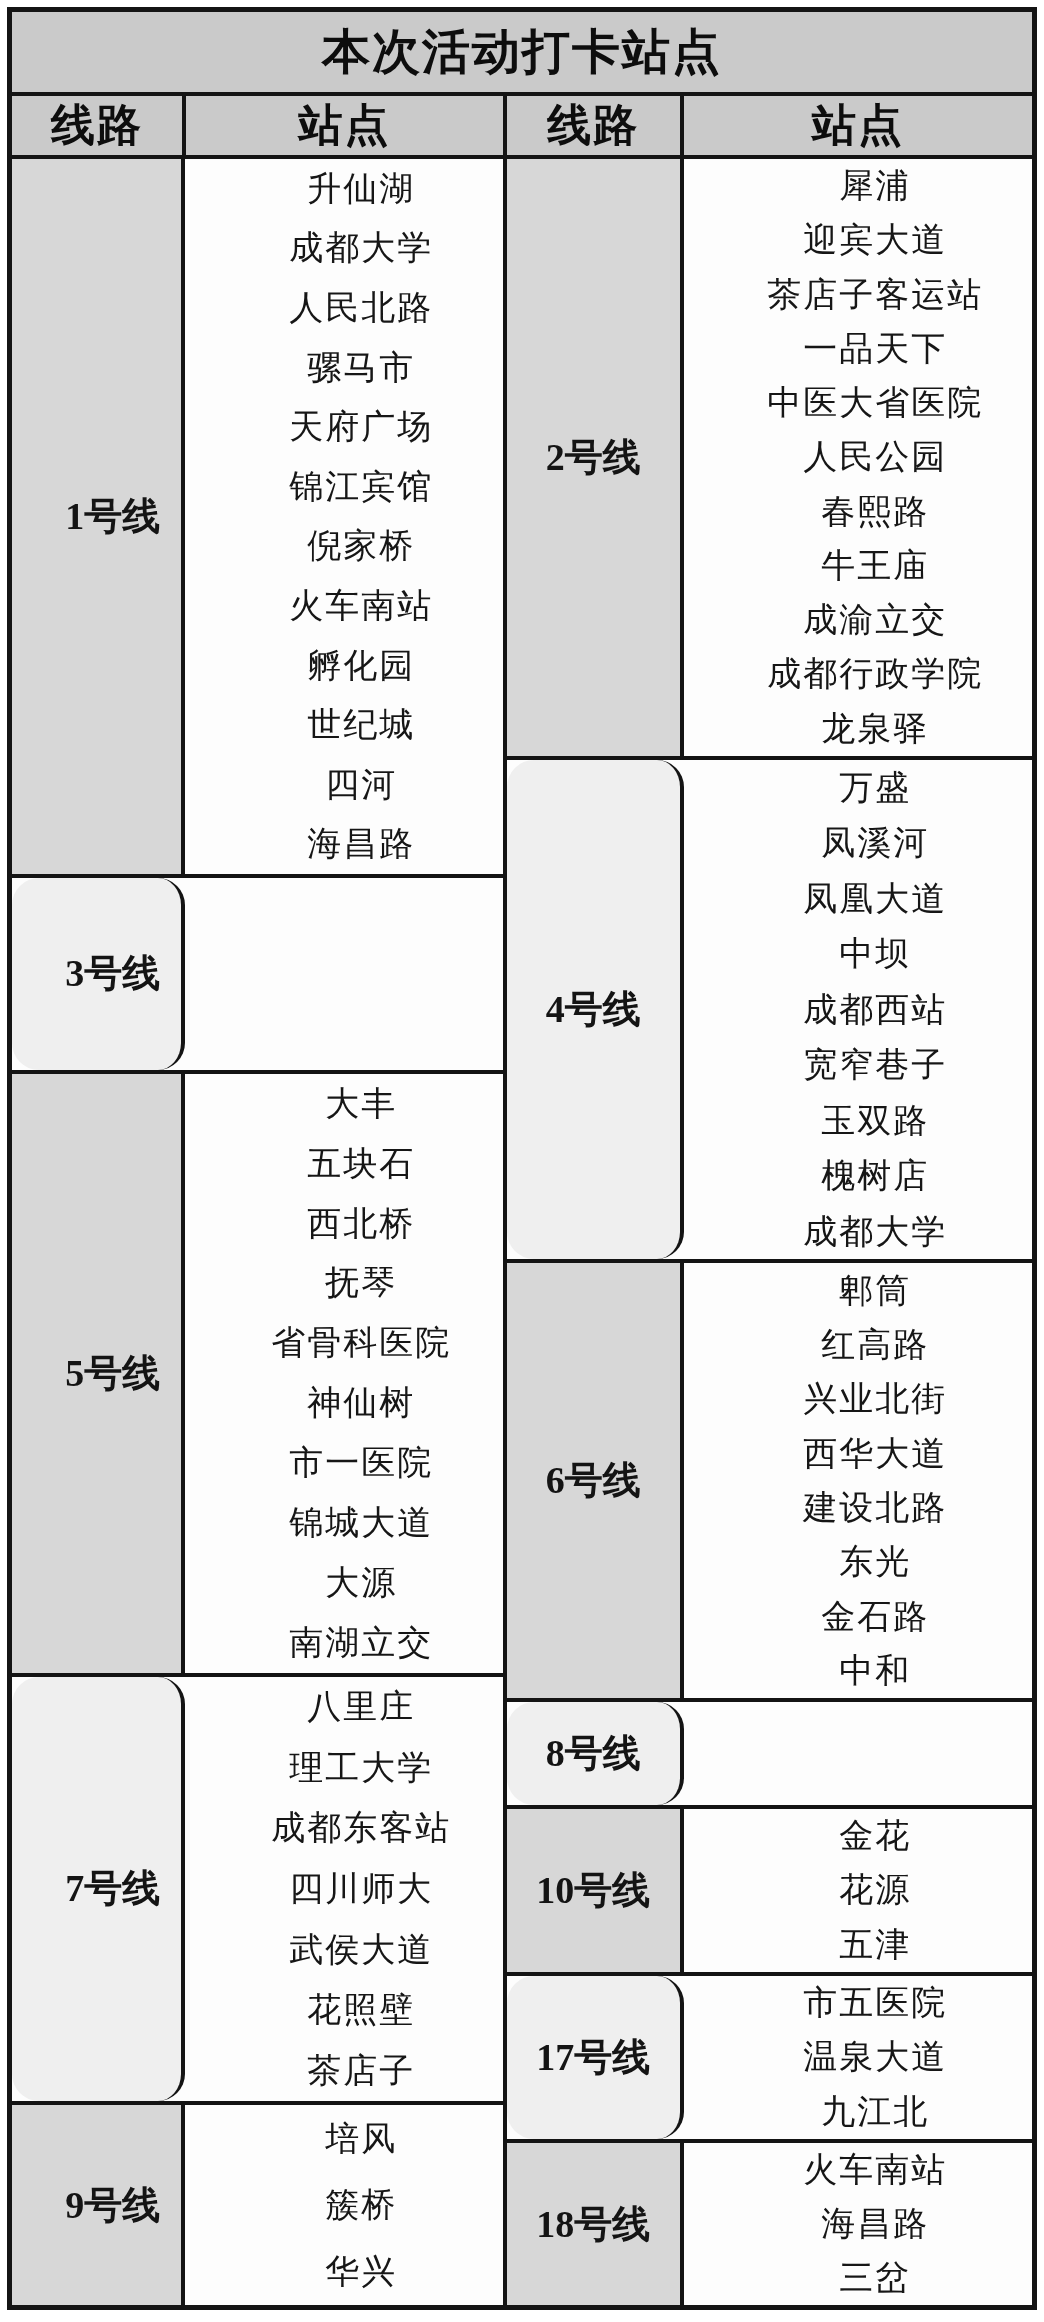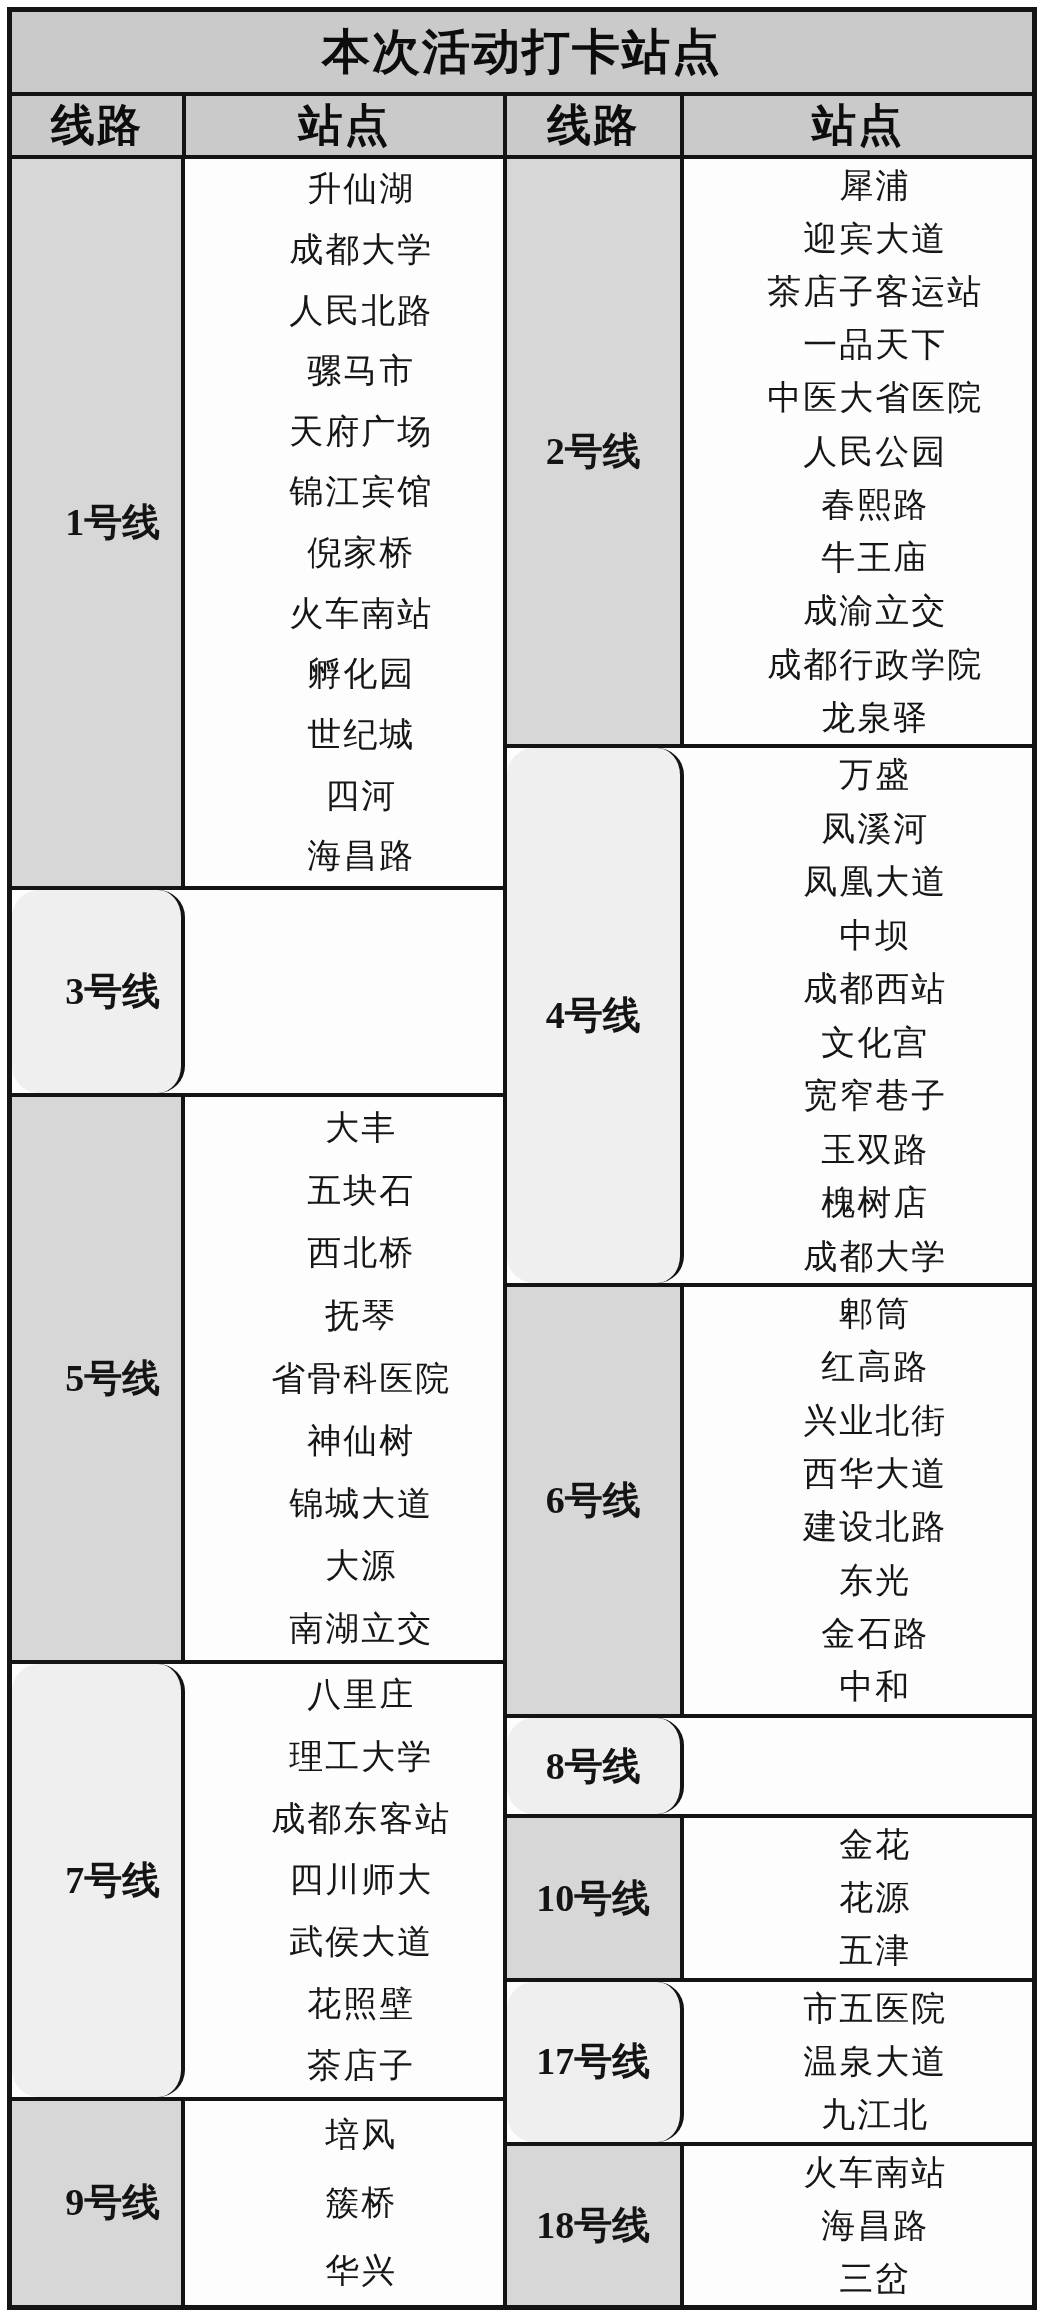--- a/index.html
+++ b/index.html
@@ -102,20 +102,21 @@
           </div>
           <div class="block" style="flex-grow: 495;">
             <div class="line-cell dark">5号线</div>
             <div class="stations">
               <div class="station">大丰</div>
               <div class="station">五块石</div>
               <div class="station">西北桥</div>
               <div class="station">抚琴</div>
               <div class="station">省骨科医院</div>
               <div class="station">神仙树</div>
+              <div class="station">市一医院</div>
               <div class="station">锦城大道</div>
               <div class="station">大源</div>
               <div class="station">南湖立交</div>
             </div>
           </div>
           <div class="block" style="flex-grow: 365;">
             <div class="line-cell light">7号线</div>
             <div class="stations">
               <div class="station">八里庄</div>
               <div class="station">理工大学</div>
@@ -153,21 +154,20 @@
             </div>
           </div>
           <div class="block" style="flex-grow: 502;">
             <div class="line-cell light">4号线</div>
             <div class="stations">
               <div class="station">万盛</div>
               <div class="station">凤溪河</div>
               <div class="station">凤凰大道</div>
               <div class="station">中坝</div>
               <div class="station">成都西站</div>
-              <div class="station">文化宫</div>
               <div class="station">宽窄巷子</div>
               <div class="station">玉双路</div>
               <div class="station">槐树店</div>
               <div class="station">成都大学</div>
             </div>
           </div>
           <div class="block" style="flex-grow: 391;">
             <div class="line-cell dark">6号线</div>
             <div class="stations">
               <div class="station">郫筒</div>

